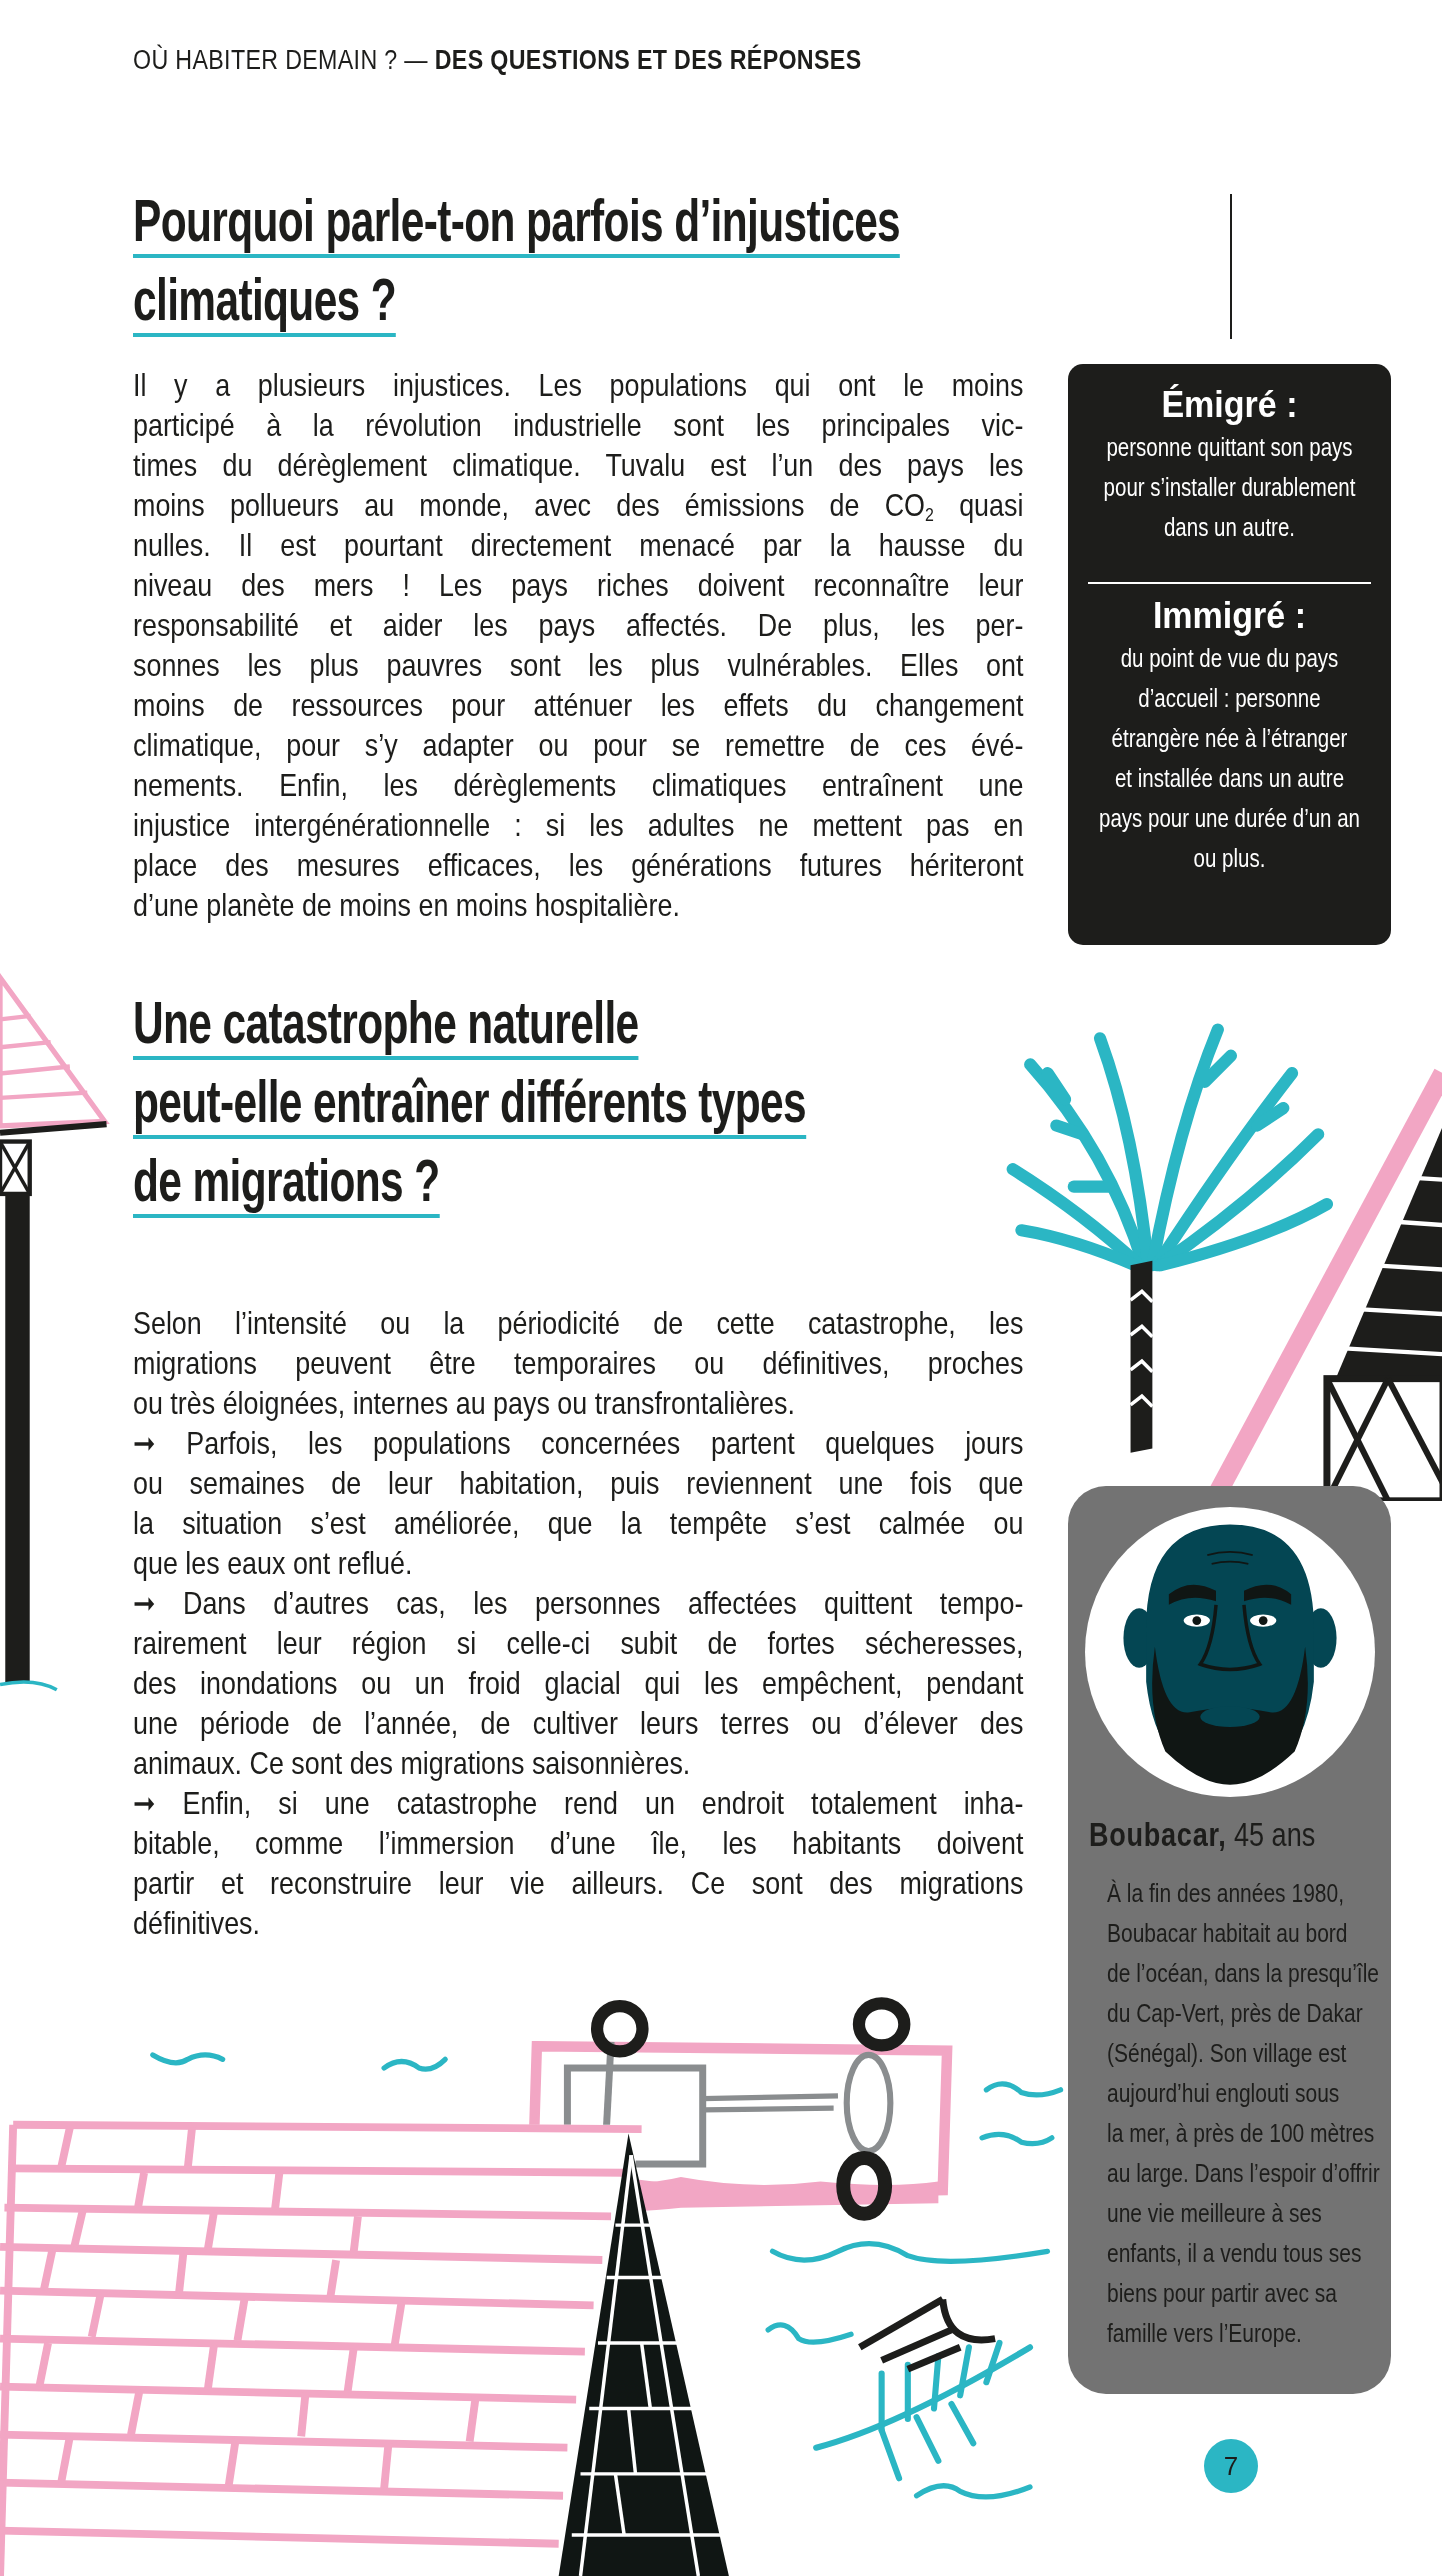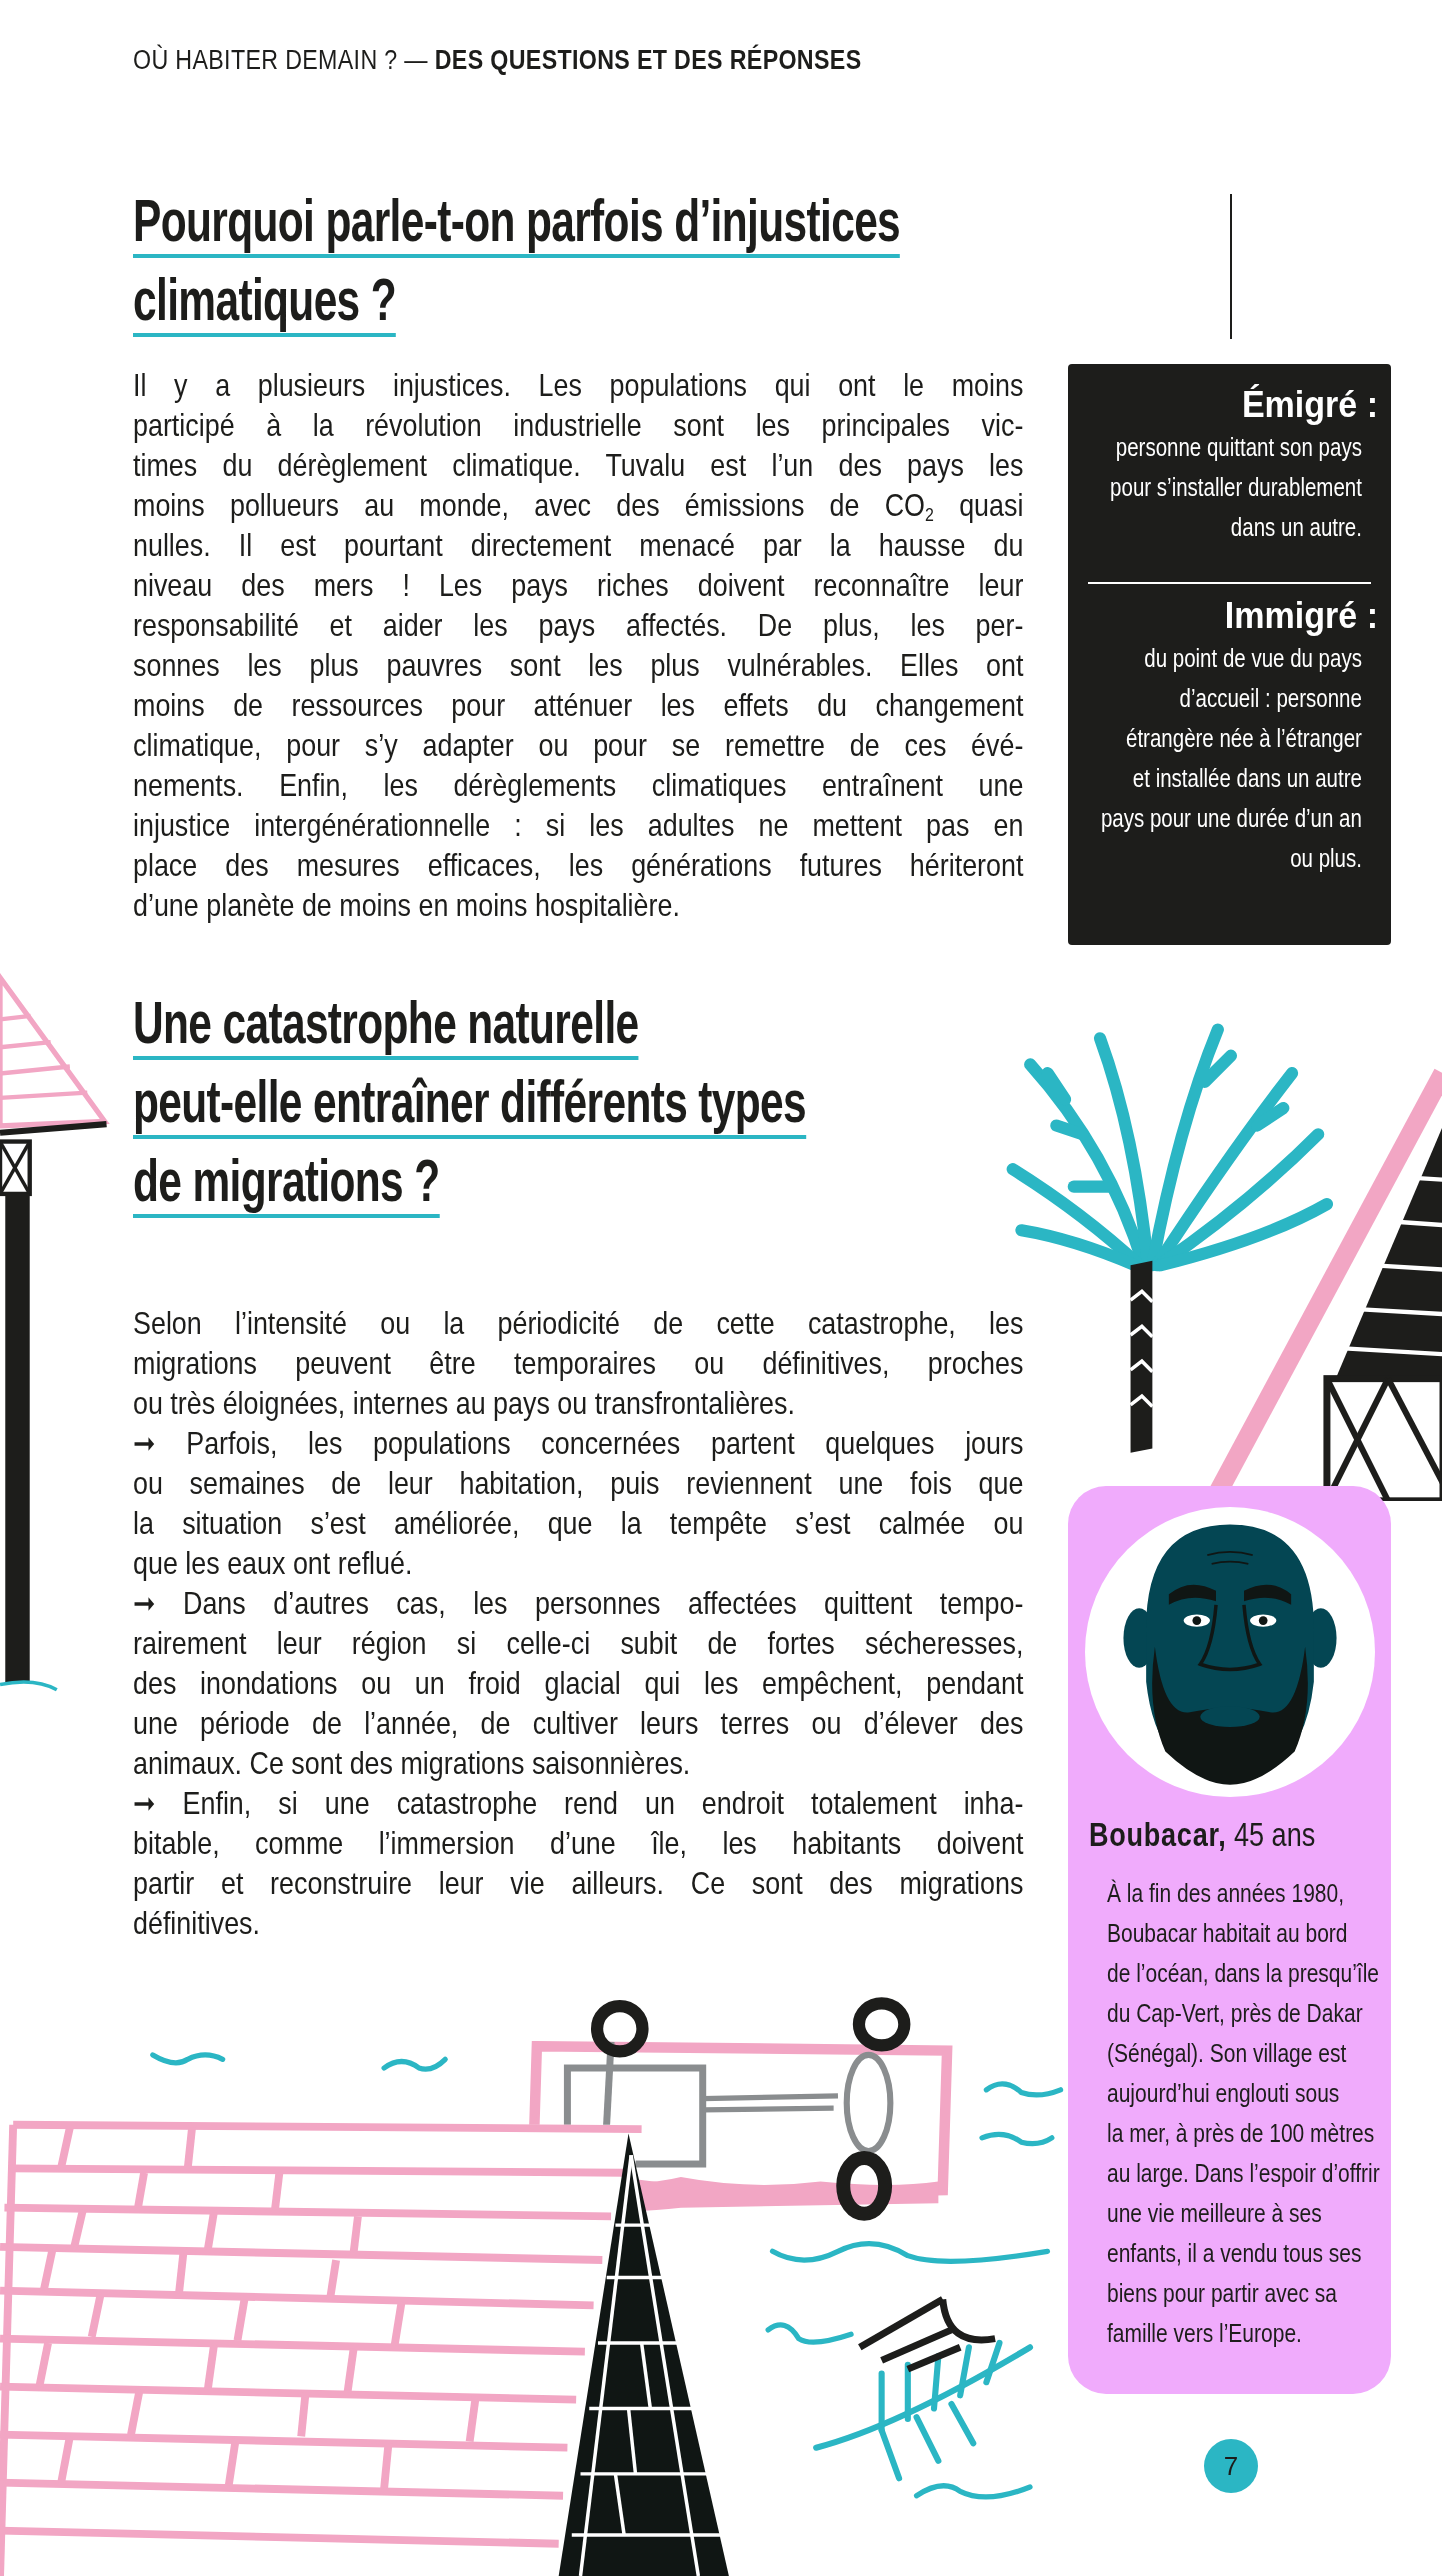--- a/index.html
+++ b/index.html
@@ -14,26 +14,26 @@
 
   .q-title { position:absolute; left:133px; font-family:"Liberation Sans", sans-serif; font-weight:bold; font-size:59px; line-height:79px; letter-spacing:-0.9px; transform:scaleX(0.72); transform-origin:left top; white-space:nowrap; }
   .q-title .line { display:block; }
   .q-title .line span { border-bottom:4.4px solid #2bb6c4; padding-bottom:0; }
 
   .body-text { position:absolute; left:133px; width:890px; font-size:32px; line-height:40px; white-space:nowrap; }
   .body-text .ln { display:block; transform:scaleX(0.84); transform-origin:left top; width:1060px; text-align:justify; text-align-last:justify; }
   .body-text .ln.last { text-align-last:left; }
   sub { font-size:19px; vertical-align:-5.2px; line-height:0; }
 
-  .def-box { position:absolute; left:1068px; top:364px; width:323px; height:581px; background:#1d1d1b; border-radius:4px; color:#fff; text-align:right; }
+  .def-box { position:absolute; left:1068px; top:364px; width:323px; height:581px; background:#1d1d1b; border-radius:15px; color:#fff; text-align:center; }
   .def-box .term { font-weight:bold; font-size:37px; line-height:44px; margin-top:19px; transform:scaleX(0.92); }
   .def-box .desc { font-size:25px; line-height:40px; transform:scaleX(0.82); white-space:nowrap; }
   .def-box .sep { width:283px; height:1.7px; background:#fff; margin:35px auto 8.7px auto; }
 
-  .person-card { position:absolute; left:1068px; top:1486px; width:323px; height:908px; background:#f0abfc; border-radius:38px;text-decoration:underline; }
+  .person-card { position:absolute; left:1068px; top:1486px; width:323px; height:908px; background:#737373; border-radius:38px;text-decoration:underline; }
   .portrait { position:absolute; left:16.6px; top:21px; width:290px; height:290px; border-radius:50%; background:#fff; overflow:hidden; }
   .person-name { position:absolute; left:21px; top:330px; font-size:33px; white-space:nowrap; transform:scaleX(0.82); transform-origin:left top; color:#1d1d1b; }
   .person-name b { font-weight:bold; letter-spacing:0.9px; }
   .person-bio { position:absolute; left:21px; top:387px; font-size:25px; line-height:40px; color:#1d1d1b;margin-left:18px; }
   .person-bio .ln { display:block; white-space:nowrap; transform:scaleX(0.84); transform-origin:left top; }
 
   .page-num { position:absolute; left:1204px; top:2439px; width:54px; height:54px; border-radius:50%; background:#2bb6c4; color:#1d1d1b; font-size:26px; text-align:center; line-height:54px; }
 
   .illus { position:absolute; }
 </style>

